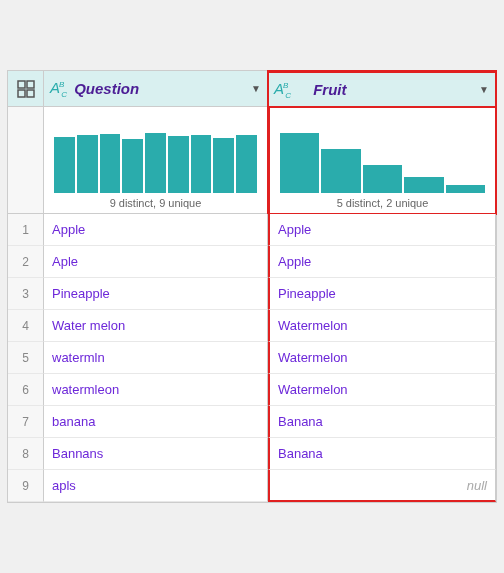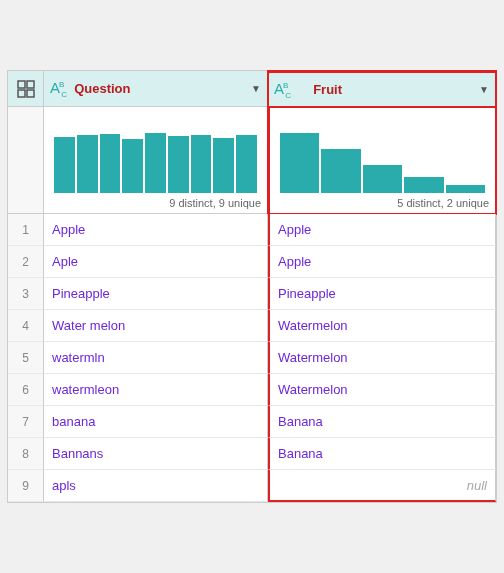--- a/index.html
+++ b/index.html
@@ -27,20 +27,21 @@
     .header-cell {
       background: #d9f0f0;
       border-bottom: 1px solid #ccc;
       border-right: 1px solid #ccc;
       display: flex;
       align-items: center;
       padding: 4px 6px;
       font-weight: 600;
       color: #333;
       height: 36px;
+      font-style: italic;
     }
     .header-cell.grid-icon {
       justify-content: center;
     }
     .header-cell .col-icon {
       color: #2aacac;
       font-size: 15px;
       margin-right: 4px;
       font-weight: normal;
     }
@@ -49,21 +50,21 @@
       color: #555;
       font-size: 10px;
     }
     
     .chart-cell {
       border-bottom: 1px solid #ccc;
       border-right: 1px solid #ccc;
       padding: 6px 6px 4px 6px;
       display: flex;
       flex-direction: column;
-      align-items: flex-end;
+      align-items: center;
     }
     .chart-cell.row-num-cell {
       background: #f7f7f7;
     }
     .bars-container {
       display: flex;
       align-items: flex-end;
       gap: 2px;
       height: 80px;
       width: 100%;
@@ -119,22 +120,22 @@
       height: 20px;
     }
     .ab-icon {
       font-size: 13px;
       font-weight: 700;
       color: #444;
       letter-spacing: -1px;
     }
     .col-header-text {
       font-weight: 600;
-      color: #b91c1c;
-      font-size: 13px;
+      color: #4c1d95;
+      font-size: 15px;
     }
   </style>
 </head>
 <body>
 
 <div class="table-wrapper">
   <div class="table-grid">
 
     <div class="header-cell grid-icon">
       <svg class="grid-svg" viewBox="0 0 20 20">

